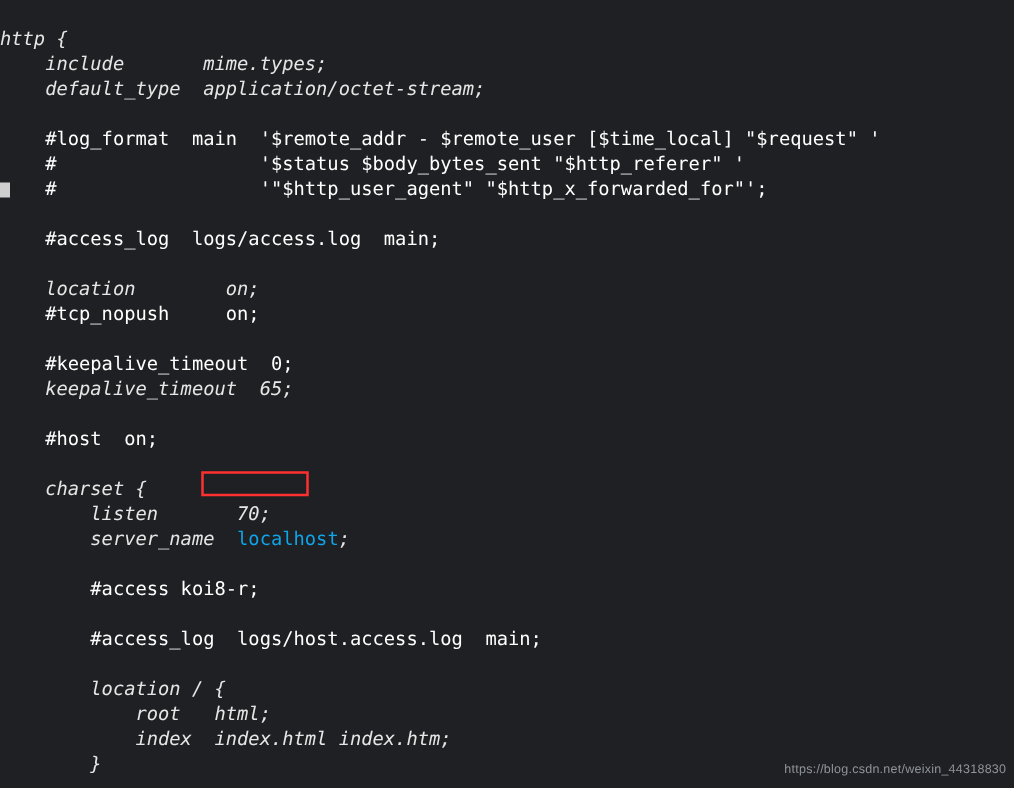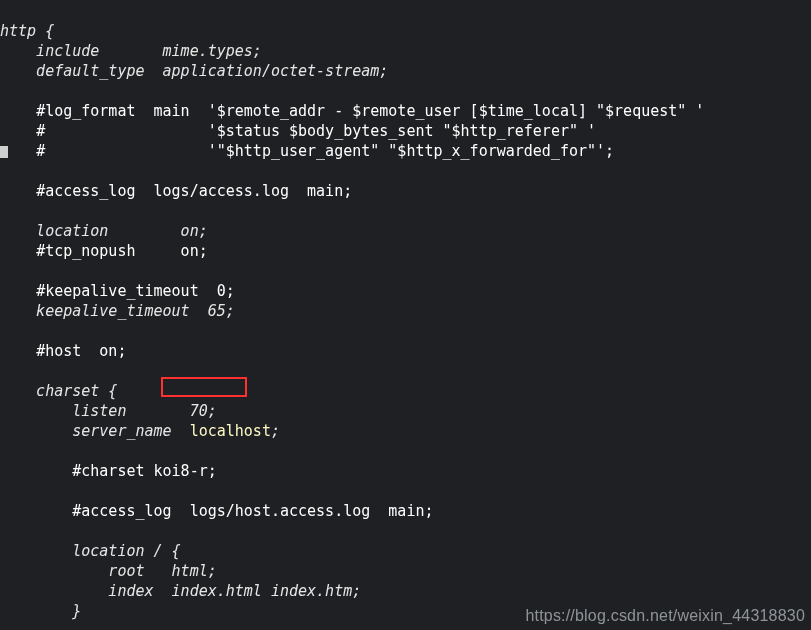--- a/index.html
+++ b/index.html
@@ -30,32 +30,32 @@
     background: #cfcfcf;
   }
   .code {
     position: absolute;
     left: 0; top: 6px;
     white-space: pre;
     color: #e6e6e6;
   }
   .c-plain   { color: #e6e6e6; font-style: italic; }
   .c-comment { color: #ffffff; }
-  .c-key     { color: #fef9c3; } 
+  .c-key     { color: #0ea5e9; } 
   .redbox {
     position: absolute;
     border: 2px solid #ff3030;
     pointer-events: none;
   }
   .watermark {
     position: absolute;
     right: 6px; bottom: 4px;
     color: #9aa0a6;
     font-family: Arial, Helvetica, sans-serif;
-    font-size: 16px;
+    font-size: 10px;
     letter-spacing: 0.2px;
     opacity: 0.9;
   }
 </style>
 </head>
 <body>
 
 <div class="editor">
   <div class="gutter">
     <div class="cursor"></div>
@@ -75,21 +75,21 @@
 <span class="c-plain"></span>
 <span class="c-plain">    </span><span class="c-comment">#keepalive_timeout  0;</span>
 <span class="c-plain">    keepalive_timeout  65;</span>
 <span class="c-plain"></span>
 <span class="c-plain">    </span><span class="c-comment">#host  on;</span>
 <span class="c-plain"></span>
 <span class="c-plain">    charset {</span>
 <span class="c-plain">        listen       70;</span>
 <span class="c-plain">        server_name  </span><span class="c-key">localhost</span><span class="c-plain">;</span>
 <span class="c-plain"></span>
-<span class="c-plain">        </span><span class="c-comment">#charset koi8-r;</span>
+<span class="c-plain">        </span><span class="c-comment">#access koi8-r;</span>
 <span class="c-plain"></span>
 <span class="c-plain">        </span><span class="c-comment">#access_log  logs/host.access.log  main;</span>
 <span class="c-plain"></span>
 <span class="c-plain">        location / {</span>
 <span class="c-plain">            root   html;</span>
 <span class="c-plain">            index  index.html index.htm;</span>
 <span class="c-plain">        }</span></pre>
   <div class="redbox" id="redbox" style="left: 161px; top: 377px; width: 86px; height: 20px;"></div>
   <div class="watermark">https://blog.csdn.net/weixin_44318830</div>
 </div>

